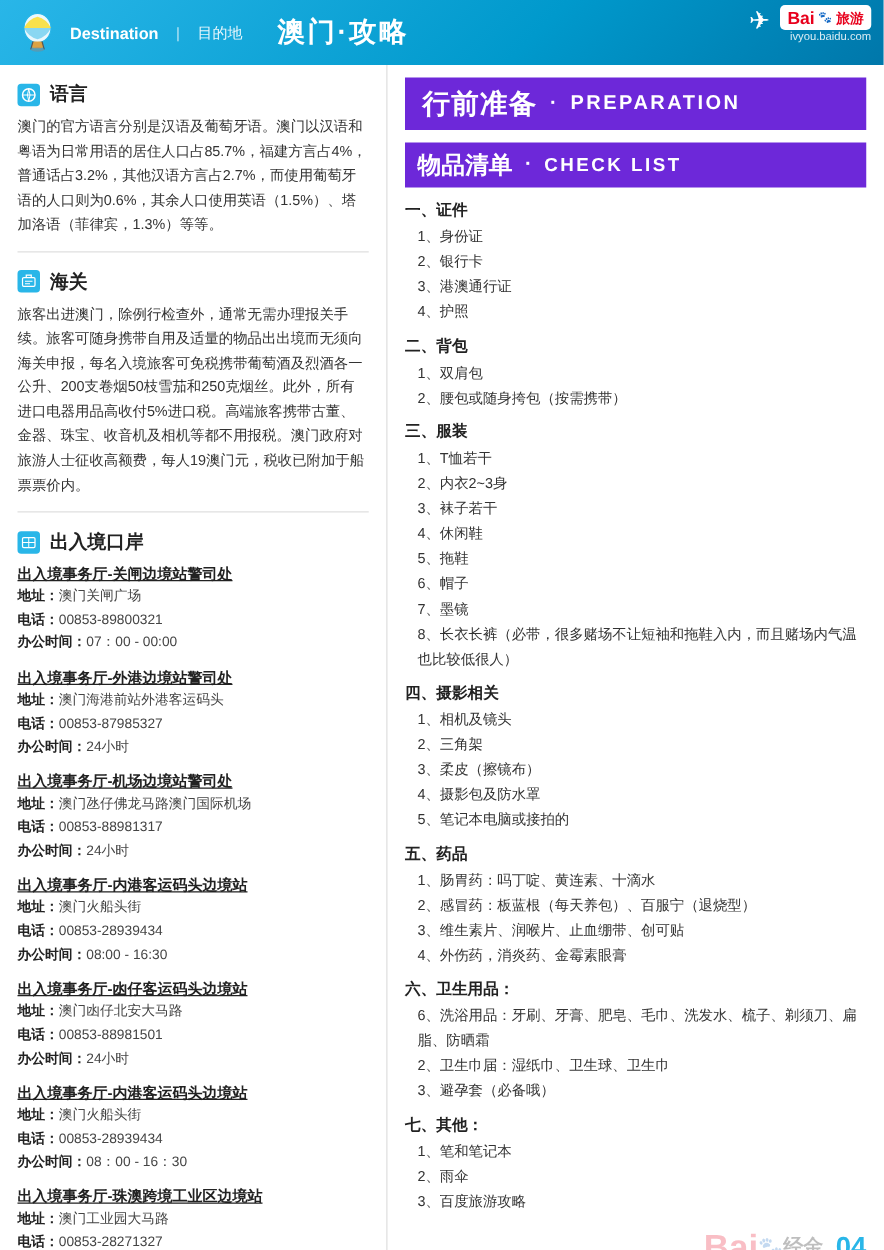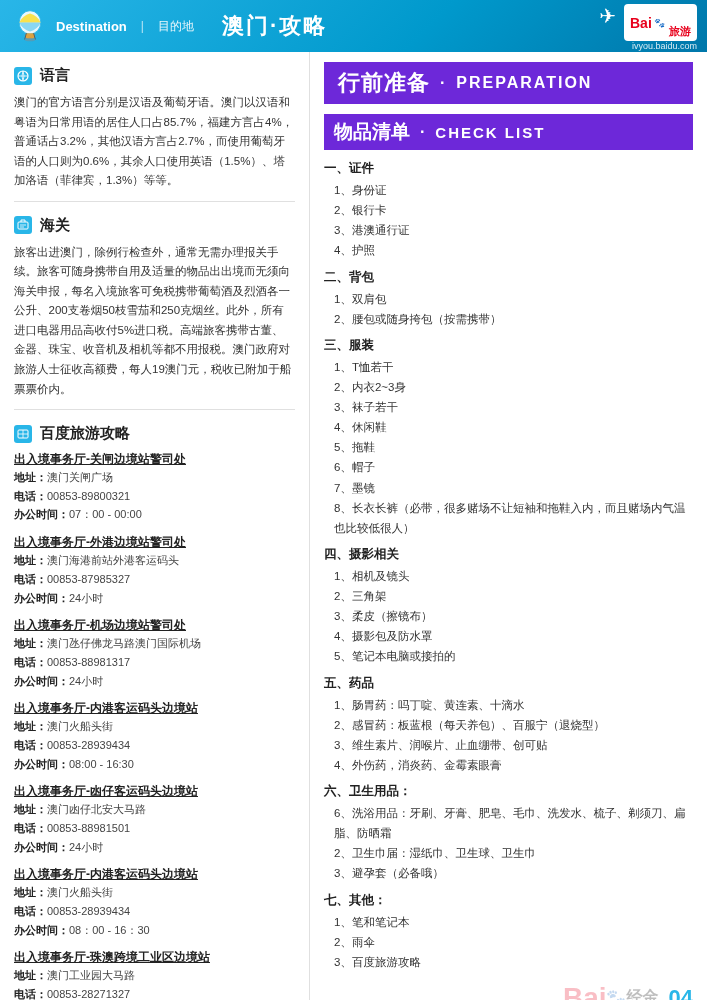--- a/index.html
+++ b/index.html
@@ -221,21 +221,21 @@
     <span class="header-title">澳门·攻略</span>
   </div>
   <div class="header-right">
 
     <span class="plane-icon">✈</span>
 
     <div style="display:flex;flex-direction:column;align-items:flex-end;">
       <div style="background:#fff;border-radius:4px;padding:2px 6px;display:flex;align-items:center;gap:3px;">
         <span style="color:#e8001c;font-weight:bold;font-size:14px;">Bai</span>
         <span style="color:#e8001c;font-size:9px;">🐾</span>
-        <span style="color:#e8001c;font-weight:bold;font-size:11px;margin-top:18px;">旅游</span>
+        <span style="color:#e8001c;font-weight:bold;font-size:11px;">旅游</span>
       </div>
       <span style="color:#fff;font-size:9px;opacity:0.85;">ivyou.baidu.com</span>
     </div>
   </div>
 </div>
 
 <div class="main-content">
 
   <div class="left-col">
 
@@ -270,21 +270,21 @@
     <hr class="divider-line">
 
     <div class="section-title">
       <div class="section-icon">
         <svg viewBox="0 0 12 12">
             <rect x="1" y="2" width="10" height="8" rx="1" fill="none" stroke="#fff" stroke-width="1"></rect>
             <line x1="6" y1="2" x2="6" y2="10" stroke="#fff" stroke-width="0.8"></line>
             <line x1="1" y1="6" x2="11" y2="6" stroke="#fff" stroke-width="0.8"></line>
           </svg>
       </div>
-      <span class="section-title-text">百度旅游攻略</span>
+      <span class="section-title-text">出入境口岸</span>
     </div>
 
     <div class="station-entry">
       <div class="station-name">出入境事务厅-关闸边境站警司处</div>
       <div class="station-detail"><span>地址：</span>澳门关闸广场</div>
       <div class="station-detail"><span>电话：</span>00853-89800321</div>
       <div class="station-detail"><span>办公时间：</span>07：00 - 00:00</div>
     </div>
     <div class="station-entry">
       <div class="station-name">出入境事务厅-外港边境站警司处</div>

